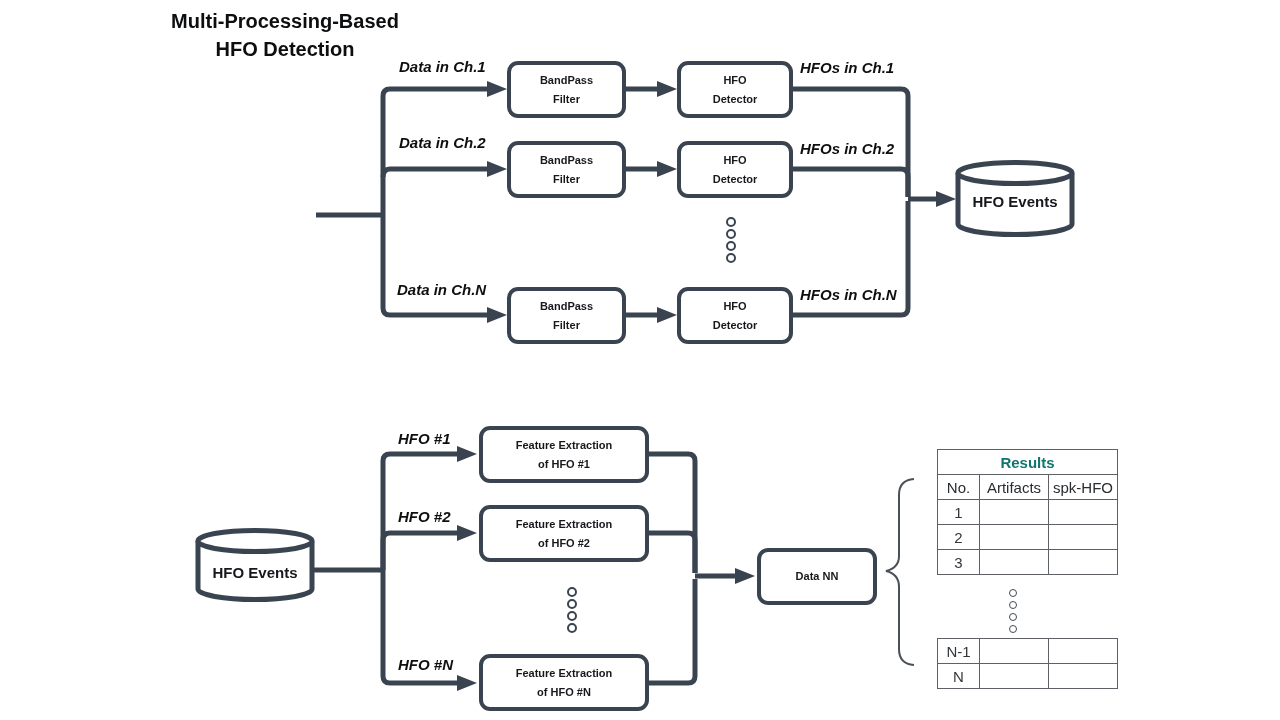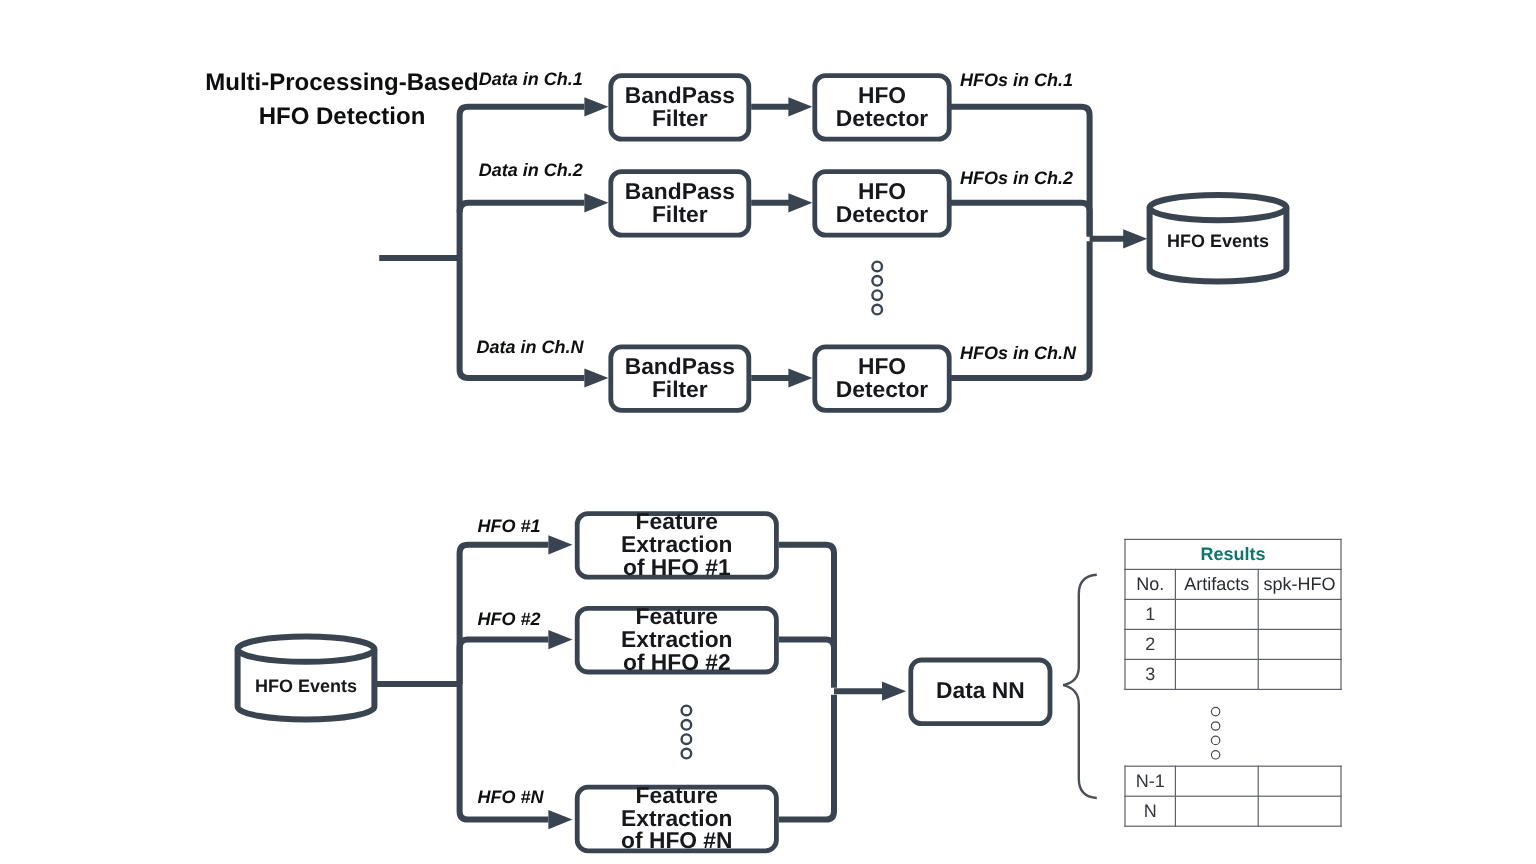--- a/index.html
+++ b/index.html
@@ -3,27 +3,27 @@
 <meta charset="utf-8">
 <style>
   html,body{margin:0;padding:0;background:#ffffff;}
   #canvas{
     position:relative;width:1280px;height:720px;background:#ffffff;overflow:hidden;
     font-family:"Liberation Sans",sans-serif;
   }
   #wires{position:absolute;left:0;top:0;width:1280px;height:720px;}
   .section-title{
     position:absolute;font-size:20px;font-weight:bold;color:#0d0e10;
-    text-align:center;white-space:pre-line;line-height:28px;margin-top:48px;
+    text-align:center;white-space:pre-line;line-height:28px;
   }
   .node{
     position:absolute;box-sizing:border-box;background:#ffffff;
     border:4.5px solid #3a4450;border-radius:11px;
     display:flex;align-items:center;justify-content:center;
-    text-align:center;font-weight:bold;font-size:19px;line-height:19px;
+    text-align:center;font-weight:bold;font-size:11px;line-height:19px;
     color:#16181c;white-space:pre-line;
   }
   .edge-label{
     position:absolute;font-size:15px;font-weight:bold;font-style:italic;
     color:#0e0f11;white-space:nowrap;
   }
   .cyl-label{
     position:absolute;font-weight:bold;font-size:15px;color:#16181c;
     text-align:center;
   }

